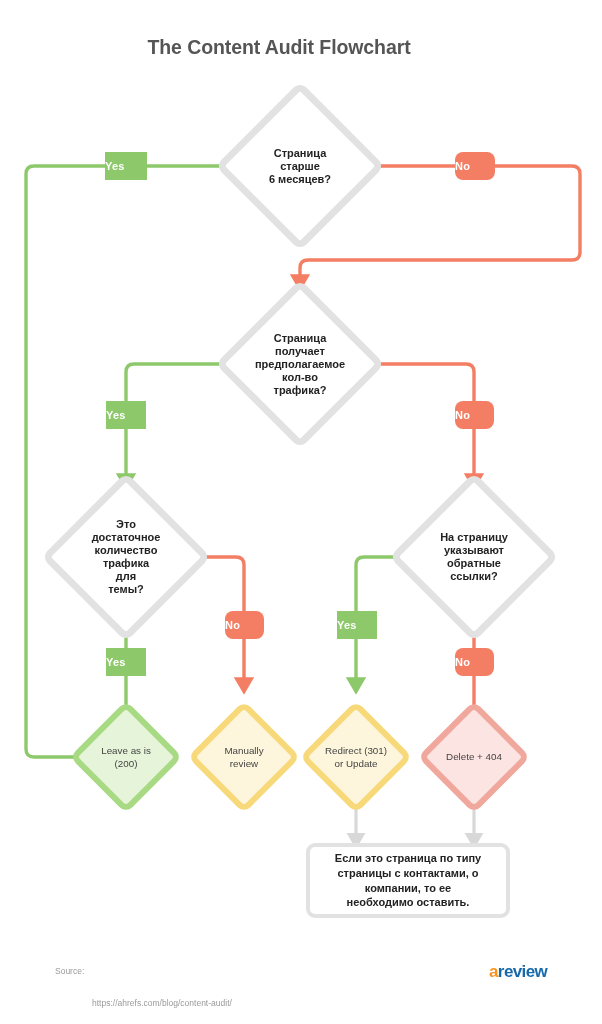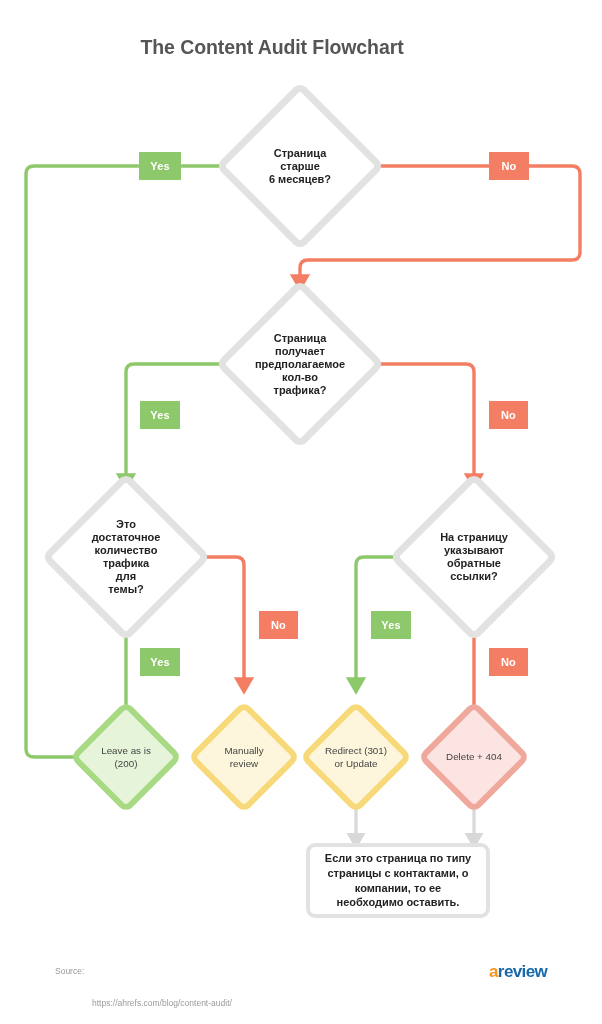--- a/index.html
+++ b/index.html
@@ -22,21 +22,21 @@
   }
   #wires {
     position: absolute;
     left: 0; top: 0;
     width: 602px;
     height: 1024px;
     pointer-events: none;
   }
   .title {
     position: absolute;
-    left: 8px;
+    left: 15px;
     top: 36px;
     width: 528px;
     text-align: center;
     font-size: 19.5px;
     font-weight: bold;
     color: #555555;
     letter-spacing: -0.1px;
   }
   
   .diamond {
@@ -76,29 +76,27 @@
   .out-green { background: #e6f5d9; border: 6px solid #a8d983; }
   .out-yellow { background: #fdf6dd; border: 6px solid #f7d97a; }
   .out-red   { background: #fce4e2; border: 6px solid #f0a79c; }
 
   
   .chip {
     position: absolute;
     box-sizing: border-box;
     display: flex;
     align-items: center;
-    justify-content: center;
     font-size: 11px;
     font-weight: bold;
     color: #ffffff;
     letter-spacing: 0.2px;
-    margin-left: 34px;
   }
   .chip-yes { background: #8dc96a; }
-  .chip-no  { background: #f47e63; }
+  .chip-no  { background: #f47e63; border-radius: 8px; }
 
   
   .note {
     position: absolute;
     box-sizing: border-box;
     background: #ffffff;
     border: 4px solid #e2e2e2;
     border-radius: 9px;
     display: flex;
     align-items: center;
@@ -253,21 +251,21 @@
   </div>
 
   <div class="chip chip-yes" style="left:337px; top:611px; width:40px; height:28px;">
     <span>Yes</span>
   </div>
 
   <div class="chip chip-no" style="left:455px; top:648px; width:39px; height:28px;">
     <span>No</span>
   </div>
 
-  <div class="note" style="left:306px; top:843px; width:184px; height:75px;">Если это страница по типу
+  <div class="note" style="left:306px; top:843px; width:204px; height:75px;">Если это страница по типу
 страницы с контактами, о
 компании, то ее
 необходимо оставить.</div>
 
   <div class="src-label">Source:</div>
   <div class="src-url">https://ahrefs.com/blog/content-audit/</div>
 
   <div class="logo">
     <span class="a">a</span><span class="rest">review</span>
   </div>

